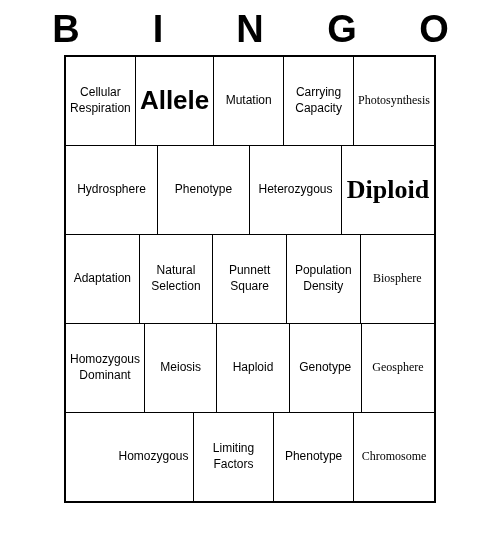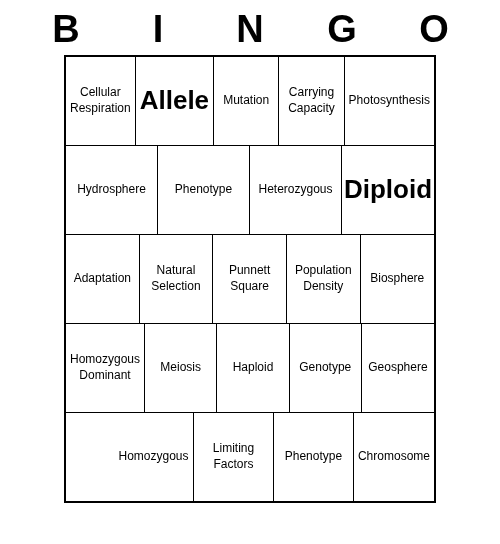--- a/index.html
+++ b/index.html
@@ -49,20 +49,21 @@
       display: flex;
       align-items: center;
       justify-content: center;
       text-align: center;
       padding: 4px;
       font-size: 12px;
       line-height: 1.3;
     }
     .bingo-cell:last-child {
       border-right: none;
+      font-family: Liberation Serif, serif;
     }
     .bingo-cell.large {
       font-size: 26px;
       font-weight: bold;
     }
     .bingo-cell.medium {
       font-size: 12px;
       font-weight: normal;
     }
   </style>

